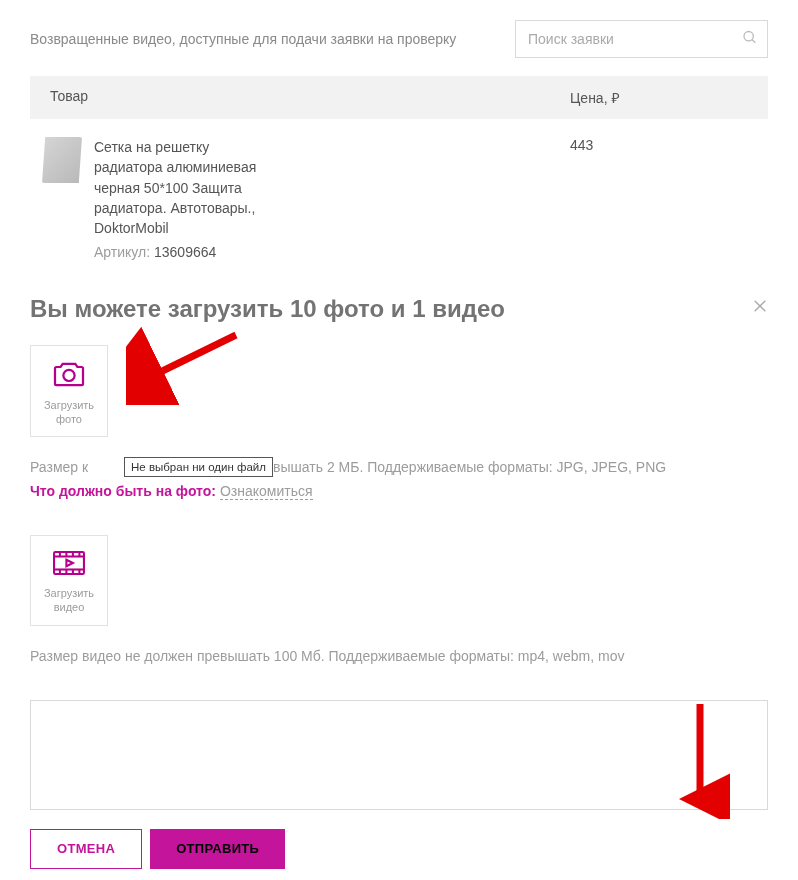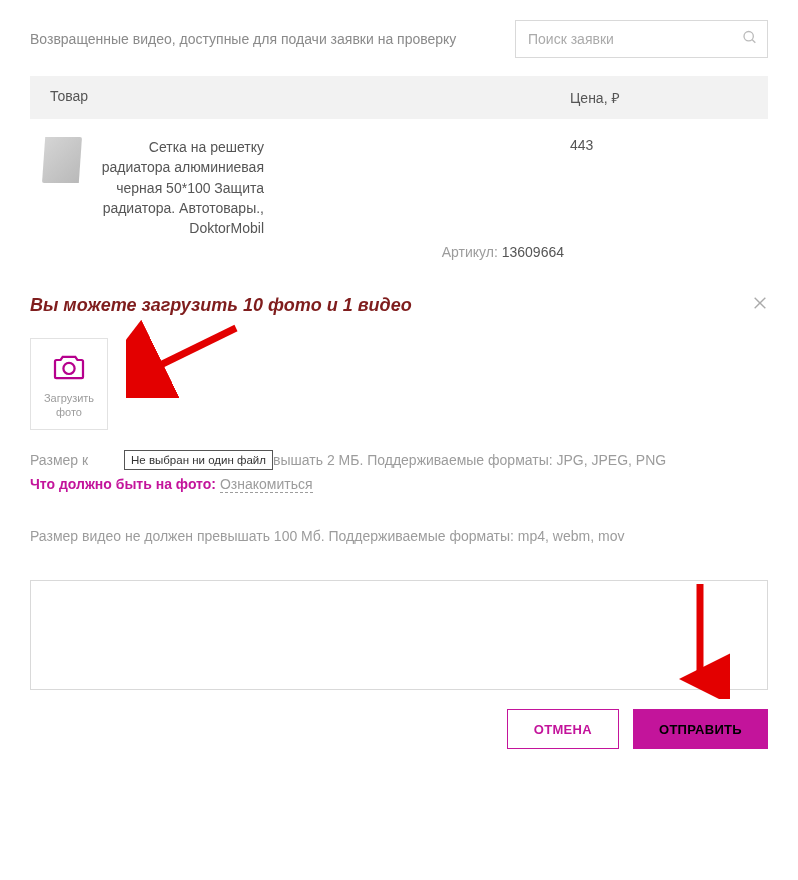--- a/index.html
+++ b/index.html
@@ -44,21 +44,20 @@
       padding: 12px 20px;
       font-size: 14px;
       color: #555;
     }
     .col-product { width: 520px; }
     .col-price { }
     .row {
       display: flex;
       padding: 18px 12px 10px;
       align-items: flex-start;
-      text-align: right;
     }
     .thumb {
       width: 40px;
       height: 46px;
       background: linear-gradient(135deg, #d6d6d6 0%, #b8b8b8 100%);
       border-radius: 2px;
       margin-right: 12px;
       clip-path: polygon(8% 0, 100% 0, 92% 100%, 0 100%);
     }
     .product-info {
@@ -70,21 +69,21 @@
     .article-line { color: #9c9c9c; margin-top: 4px; }
     .article-val { color: #555; }
     .price-cell { color: #555; font-size: 14px; margin-left: 6px; }
     .upload-heading-row {
       display: flex;
       justify-content: space-between;
       align-items: center;
       margin-top: 22px;
       margin-bottom: 22px;
     }
-    .upload-heading { font-size: 18px; font-weight: bold; color: #7f1d1d; font-style: italic; }
+    .upload-heading { font-size: 24px; font-weight: bold; color: #737373; }
     .close-x { color: #aaa; font-size: 18px; cursor: pointer; }
     .upload-section { position: relative; }
     .upload-box {
       width: 78px;
       border: 1px solid #e2e2e2;
       text-align: center;
       padding: 14px 7px 10px;
       cursor: pointer;
     }
     .upload-box .icon-wrap { color: #b6008d; margin-bottom: 8px; }
@@ -107,22 +106,21 @@
       height: 110px;
       border: 1px solid #d9d9d9;
       margin-top: 36px;
       padding: 8px;
       resize: none;
       font-family: inherit;
       font-size: 14px;
     }
     .buttons-row {
       display: flex;
-      justify-content: flex-end;
-      gap: 14px;
+      gap: 8px;
       margin-top: 16px;
       position: relative;
     }
     .btn {
       height: 40px;
       padding: 0 26px;
       font-size: 13px;
       font-weight: bold;
       cursor: pointer;
       display: inline-flex;
@@ -229,20 +227,39 @@
     <span>превышать 2 МБ. Поддерживаемые форматы: JPG, JPEG, PNG</span>
   </div>
 
   <div class="photo-req-line">
     <span class="photo-req-label">Что должно быть на фото:</span>
     <span class="photo-req-link">Ознакомиться</span>
   </div>
 </div>
 
 <div class="video-section">
+  <div class="upload-box">
+    <div class="icon-wrap">
+      <svg width="34" height="26" viewBox="0 0 26 20" fill="none" stroke="#b6008d" stroke-width="1.6">
+        <rect x="1.5" y="1.5" width="23" height="17" rx="1"></rect>
+        <line x1="1.5" y1="5" x2="24.5" y2="5"></line>
+        <line x1="1.5" y1="15" x2="24.5" y2="15"></line>
+        <line x1="6" y1="1.5" x2="6" y2="5"></line>
+          <line x1="11" y1="1.5" x2="11" y2="5"></line>
+          <line x1="16" y1="1.5" x2="16" y2="5"></line>
+          <line x1="21" y1="1.5" x2="21" y2="5"></line>
+        <line x1="6" y1="15" x2="6" y2="18.5"></line>
+          <line x1="11" y1="15" x2="11" y2="18.5"></line>
+          <line x1="16" y1="15" x2="16" y2="18.5"></line>
+          <line x1="21" y1="15" x2="21" y2="18.5"></line>
+        <polygon points="11,7.5 16,10 11,12.5" fill="none"></polygon>
+      </svg>
+    </div>
+    <div class="label">Загрузить видео</div>
+  </div>
   <div class="size-note">Размер видео не должен превышать 100 Мб. Поддерживаемые форматы: mp4, webm, mov</div>
 </div>
 
 <textarea class="comment-box" style=""></textarea>
 
 <div class="buttons-row">
   <svg class="arrow2-wrap" width="60" height="120">
     <defs>
         <marker id="ah2" markerWidth="14" markerHeight="14" refX="7" refY="11" orient="auto">
           <polygon points="0,0 14,0 7,14" fill="#e30000"></polygon>

